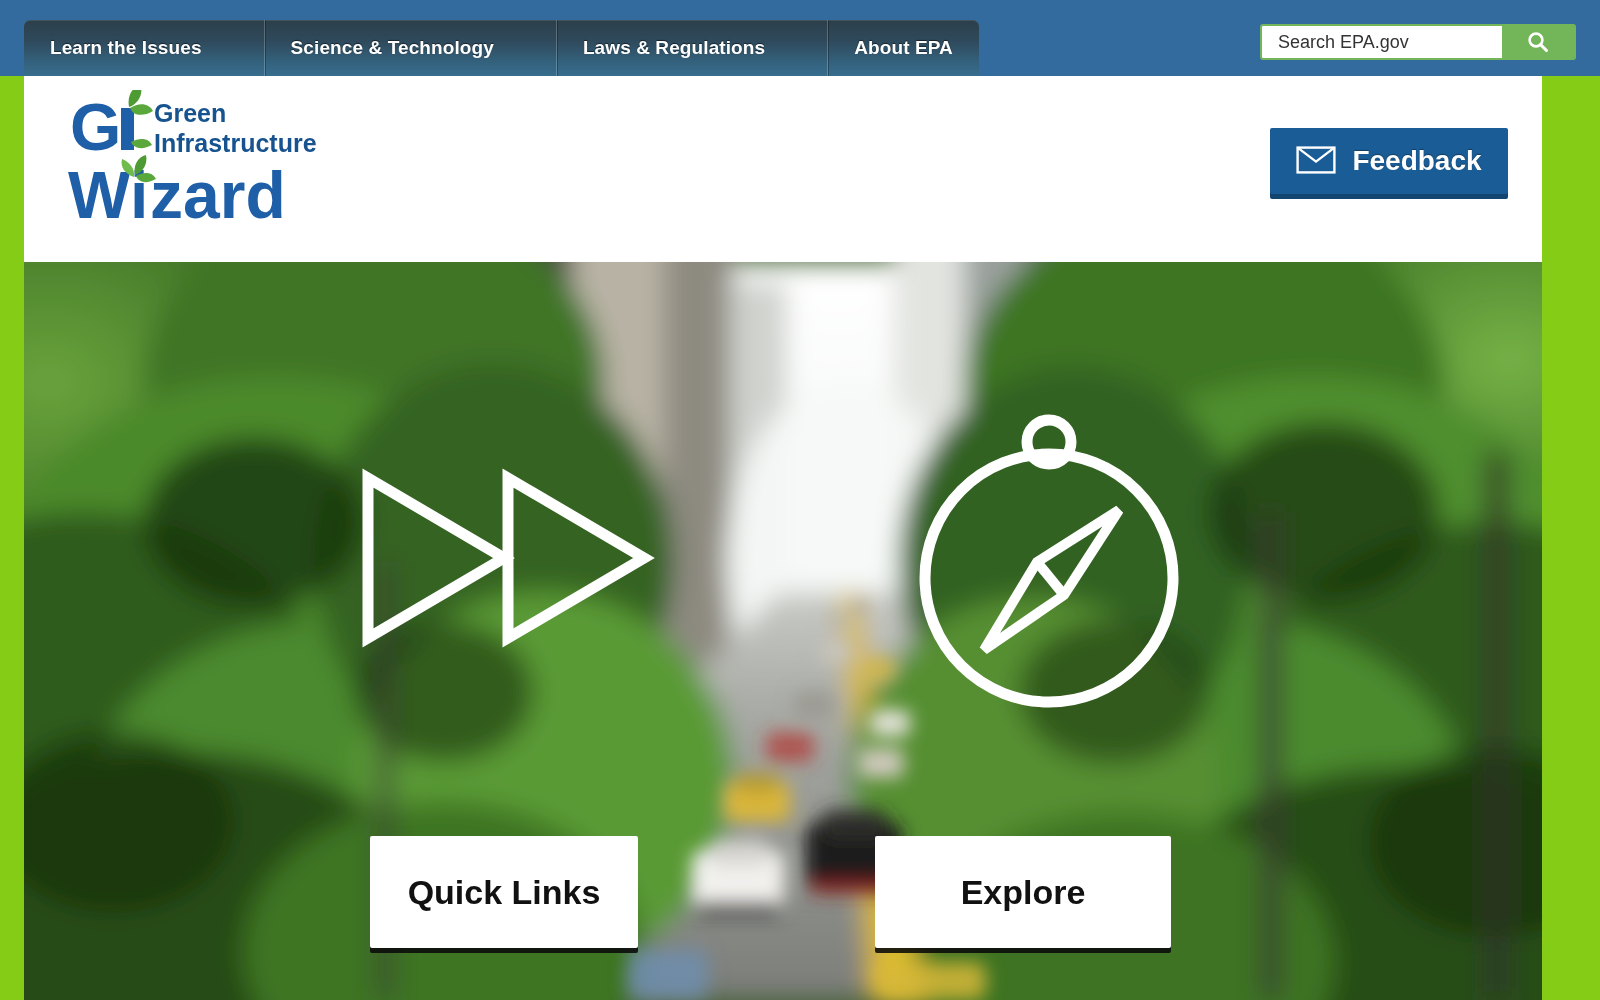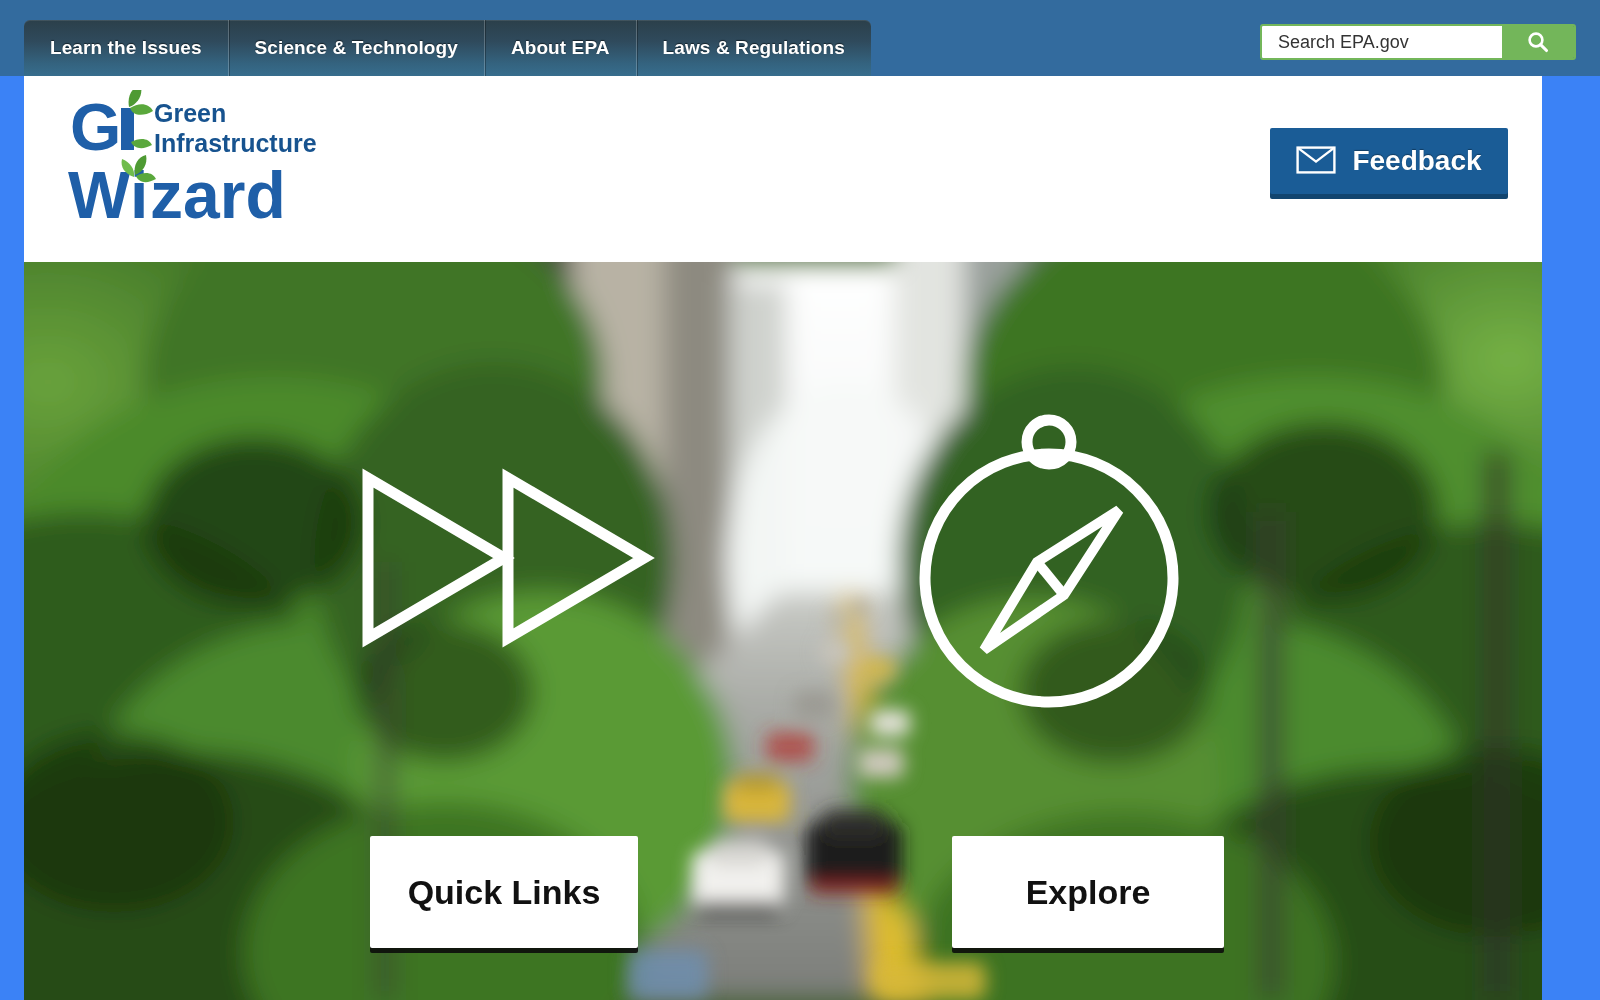--- a/index.html
+++ b/index.html
@@ -13,21 +13,21 @@
     overflow: hidden;
     background: #336b9e;
     font-family: "Liberation Sans", sans-serif;
   }
 
   
   #page {
     position: relative;
     width: 1600px;
     height: 1000px;
-    background: #3b82f6;
+    background: #84cc16;
     overflow: hidden;
   }
 
   
   #topbar {
     position: absolute;
     left: 0; top: 0;
     width: 1600px;
     height: 76px;
     background: #336b9e;
@@ -56,20 +56,21 @@
     font-weight: bold;
     letter-spacing: 0.1px;
     text-shadow: 0 -1px 1px rgba(0,0,0,0.55);
     white-space: nowrap;
     cursor: pointer;
     user-select: none;
   }
   .nav-item + .nav-item {
     border-left: 1px solid rgba(255,255,255,0.22);
     box-shadow: inset 1px 0 0 rgba(0,0,0,0.28);
+    margin-left: 36px;
   }
 
   
   #searchwrap {
     position: absolute;
     right: 24px;
     top: 24px;
     display: flex;
     align-items: stretch;
     height: 36px;
@@ -210,37 +211,37 @@
     color: #111111;
     white-space: nowrap;
     padding: 8px 28px;
   }
   #btn-quicklinks {
     left: 346px;
     top: 574px;
     width: 268px;
   }
   #btn-explore {
-    left: 928px;
+    left: 851px;
     top: 574px;
-    width: 272px;
+    width: 296px;
   }
 </style>
 </head>
 <body>
 
 <div id="page">
 
   <div id="topbar">
 
     <nav id="mainnav">
       <a class="nav-item">Learn the Issues</a>
       <a class="nav-item">Science &amp; Technology</a>
+      <a class="nav-item">Laws &amp; Regulations</a>
       <a class="nav-item">About EPA</a>
-      <a class="nav-item">Laws &amp; Regulations</a>
     </nav>
 
     <div id="searchwrap">
       <input id="search-input" type="text" placeholder="Search EPA.gov" style="">
       <button id="search-button">
         <span>
           <svg width="26" height="26" viewBox="0 0 26 26" aria-hidden="true">
             <circle cx="11" cy="11" r="6.4" fill="none" stroke="#ffffff" stroke-width="2.6"></circle>
             <line x1="15.6" y1="15.6" x2="21.5" y2="21.5" stroke="#ffffff" stroke-width="3.1" stroke-linecap="round"></line>
           </svg>

